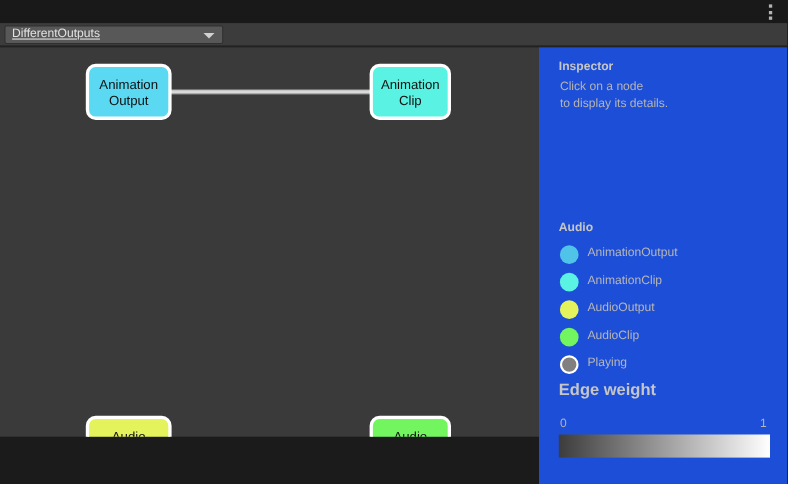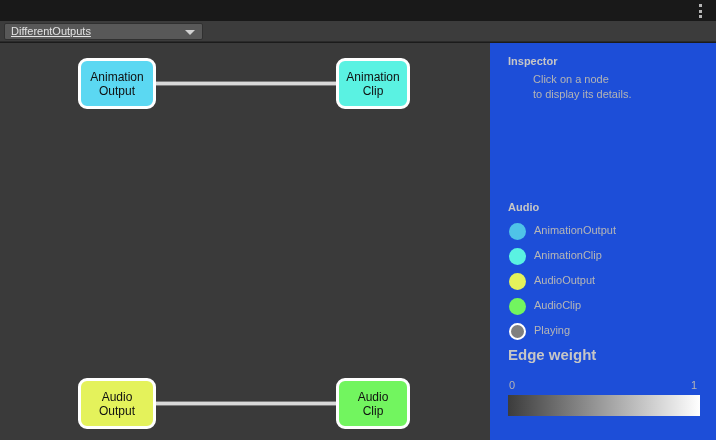--- a/index.html
+++ b/index.html
@@ -91,21 +91,21 @@
     width: 0; height: 0;
     border-left: 5px solid transparent;
     border-right: 5px solid transparent;
     border-top: 5px solid #d2d2d2;
   }
 
   
   .graph {
     position: absolute;
     left: 0; top: 43px;
-    width: 490px; height: 397px;
+    width: 490px; height: 354px;
     background: #3a3a3a;
     overflow: hidden;
   }
   .edge {
     position: absolute;
     height: 3px;
     background: #d9d9d9;
     box-shadow: 0 -1px 0 #7d7d7d, 0 1px 0 #7d7d7d;
   }
   .node {
@@ -140,21 +140,21 @@
   }
   .side-text {
     position: absolute;
     left: 19px;
     font-size: 11px;
     line-height: 15px;
     color: #b4b4b4;
     white-space: pre-line;
   }
   #inspector-title { top: 12px; }
-  #inspector-text  { top: 29px; margin-left: 24px; }
+  #inspector-text  { top: 29px; }
   #legend-title    { top: 158px; }
 
   .legend-list {
     position: absolute;
     left: 0; top: 176px;
     width: 226px;
   }
   .legend-row {
     position: relative;
     height: 25px;

